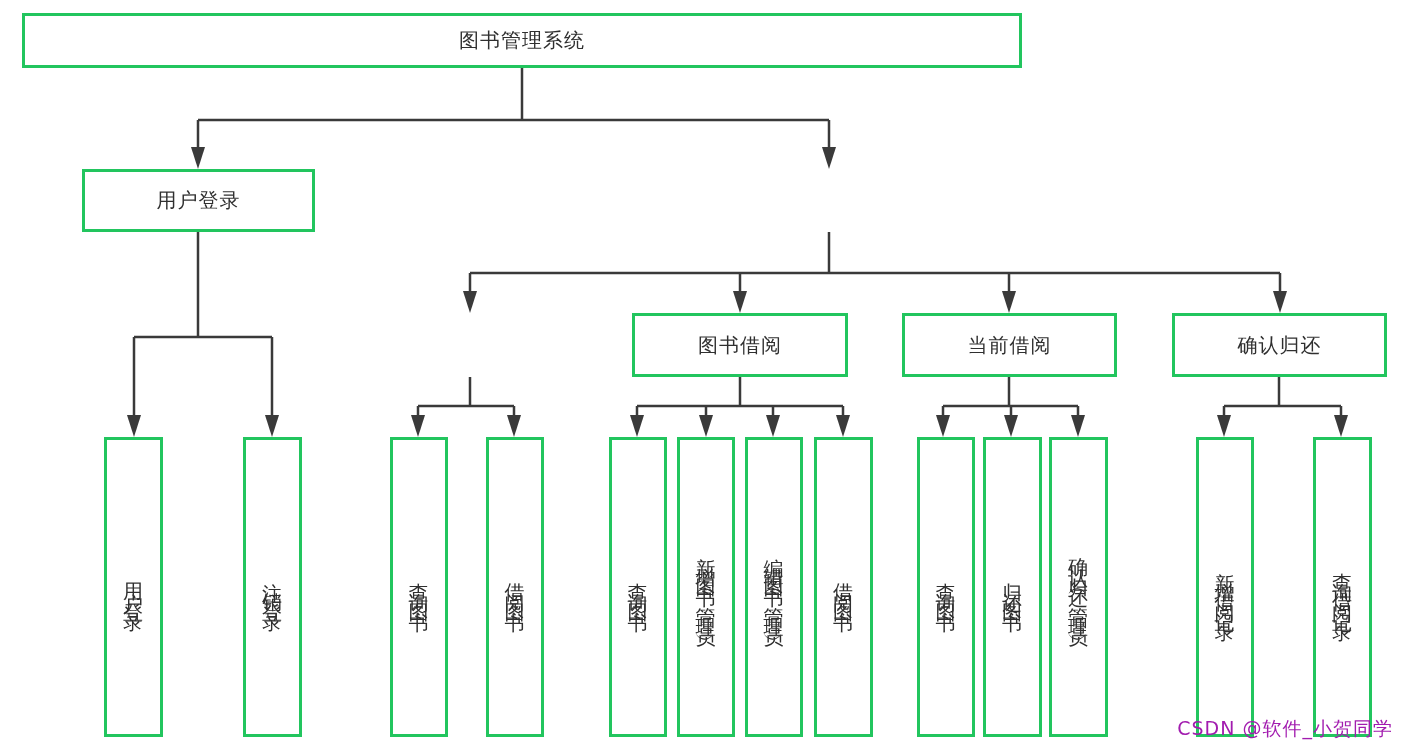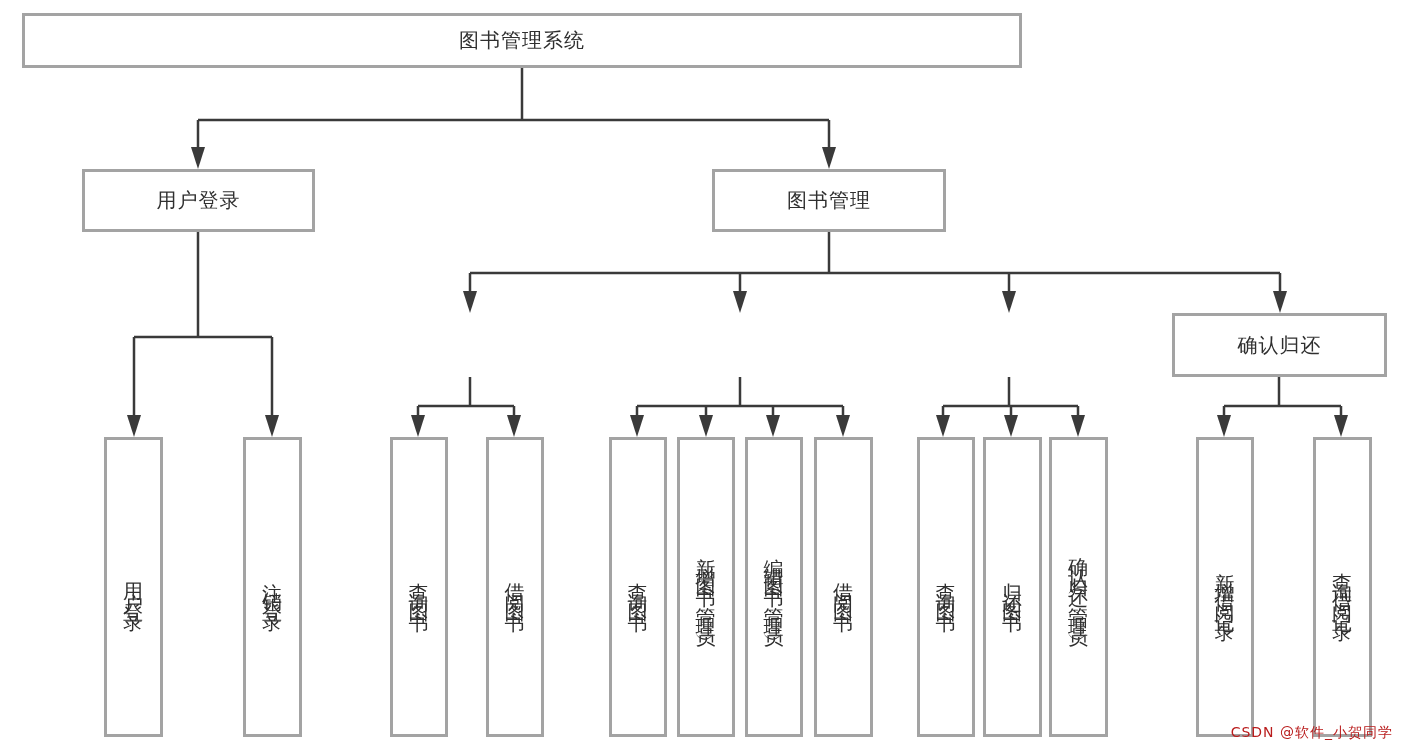--- a/index.html
+++ b/index.html
@@ -10,40 +10,40 @@
     font-family:"DejaVu Sans","Liberation Sans",sans-serif;
     overflow:hidden;
   }
   .connector-layer{
     position:absolute;left:0;top:0;width:1405px;height:747px;
     pointer-events:none;
   }
   .box{
     position:absolute;
     background:#ffffff;
-    border:3px solid #a3a3a3;
+    border:3px solid #22c55e;
     box-sizing:border-box;
     display:flex;align-items:center;justify-content:center;
     color:#2f2f2f;
   }
   .box.h{font-size:20px;letter-spacing:1px;}
   .box.v span{
     writing-mode:vertical-rl;
     text-orientation:mixed;
     font-size:20px;
     line-height:1;
     letter-spacing:10px;
     white-space:nowrap;
     color:#2f2f2f;
   }
   .watermark{
     position:absolute;
     right:12px;bottom:5px;
-    font-size:14px;
-    color:#b91c1c;
+    font-size:19px;
+    color:#a21caf;
     letter-spacing:1px;
     z-index:5;
     white-space:nowrap;
   }
 </style>
 </head>
 <body>
 
 <div class="canvas">
 
@@ -120,24 +120,27 @@
     </g>
   </svg>
 
   <div class="box h" style="left:22px;top:13px;width:1000px;height:55px">
     <span>图书管理系统</span>
   </div>
 
   <div class="box h" style="left:82px;top:169px;width:233px;height:63px">
     <span>用户登录</span>
   </div>
-  <div class="box h" style="left:712px;top:169px;width:234px;height:63px">
-    <span>图书管理</span>
+
+  <div class="box h" style="left:632px;top:313px;width:216px;height:64px">
+    <span>图书借阅</span>
   </div>
-
+  <div class="box h" style="left:902px;top:313px;width:215px;height:64px">
+    <span>当前借阅</span>
+  </div>
   <div class="box h" style="left:1172px;top:313px;width:215px;height:64px">
     <span>确认归还</span>
   </div>
 
   <div class="box v" style="left:104px;top:437px;width:59px;height:300px">
     <span>用户登录</span>
   </div>
   <div class="box v" style="left:243px;top:437px;width:59px;height:300px">
     <span>注销登录</span>
   </div>

